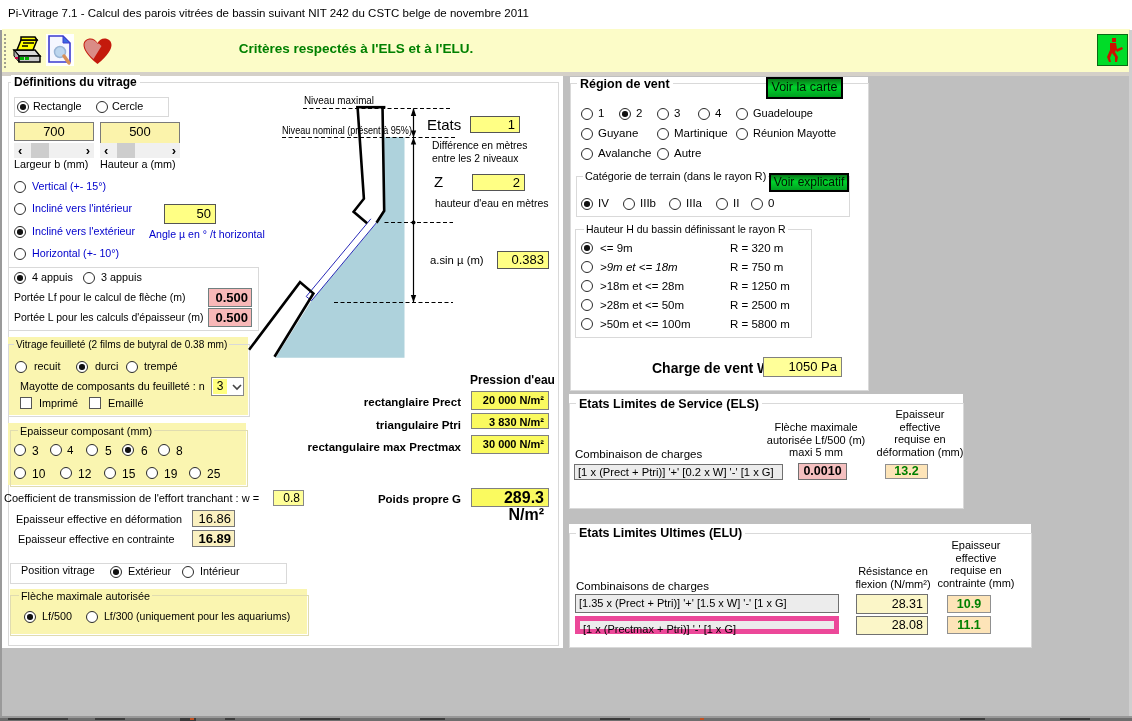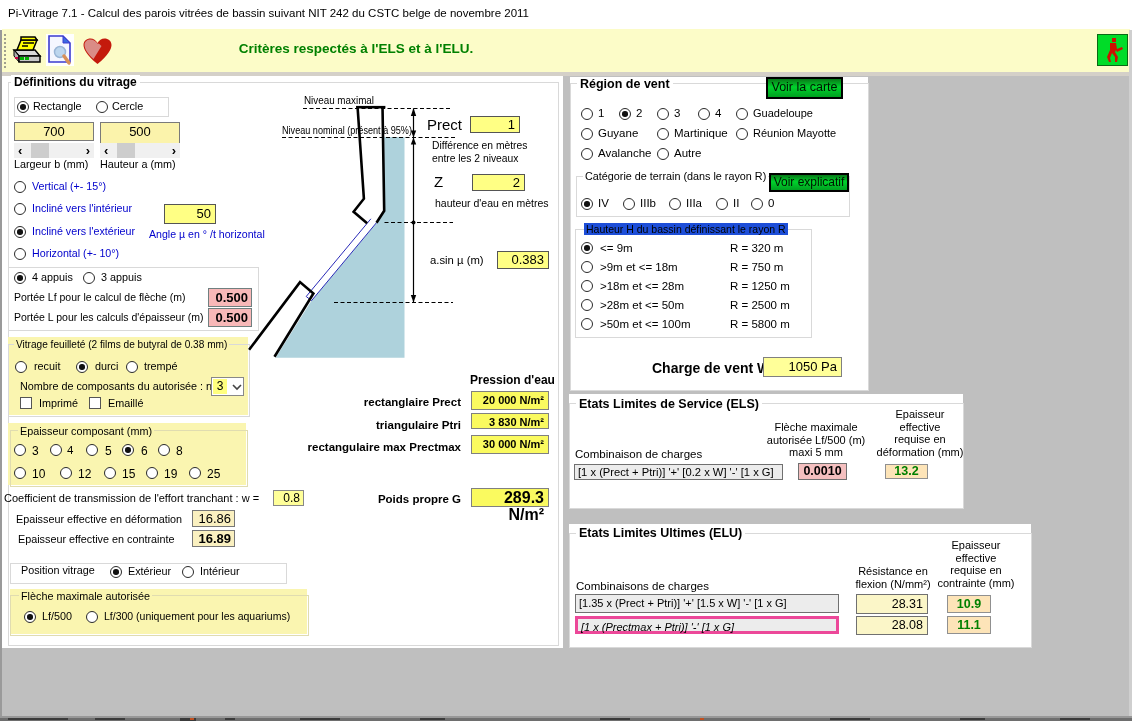--- a/index.html
+++ b/index.html
@@ -133,21 +133,21 @@
 
   <div class="abs" style="left:8px;top:337px;width:240px;height:78px;background:#faf5b0;"></div>
   <div class="abs gbox" style="left:8px;top:344px;width:240px;height:71px;"></div>
   <div class="abs" style="left:14px;top:339px;background:#faf5b0;padding:0 2px;font-size:10.1px;">Vitrage feuilleté (2 films de butyral de 0.38 mm)</div>
   <span class="abs r" style="left:15px;top:361px;"></span>
   <div class="abs" style="left:34px;top:360px;font-size:10.8px;">recuit</div>
   <span class="abs r sel" style="left:76px;top:361px;"></span>
   <div class="abs" style="left:95px;top:360px;font-size:10.8px;">durci</div>
   <span class="abs r" style="left:126px;top:361px;"></span>
   <div class="abs" style="left:144px;top:360px;font-size:10.8px;">trempé</div>
-  <div class="abs" style="left:20px;top:380px;font-size:10.8px;">Nombre de composants du autorisée : n</div>
+  <div class="abs" style="left:20px;top:380px;font-size:10.8px;">Mayotte de composants du feuilleté : n</div>
   <div class="abs" style="left:211px;top:377px;width:33px;height:19px;background:#fff;border:1px solid #888;box-sizing:border-box;">
     <div class="abs" style="left:1px;top:1px;width:14px;height:15px;background:#ffff7e;font-size:12px;text-align:center;">3</div>
     <svg class="abs" style="left:20px;top:6px;" width="10" height="7">
         <path d="M1,1 L5,5 L9,1" stroke="#444" stroke-width="1.6" fill="none"></path>
       </svg>
   </div>
   <span class="abs cb" style="left:20px;top:397px;"></span>
   <div class="abs" style="left:39px;top:397px;font-size:10.8px;">Imprimé</div>
   <span class="abs cb" style="left:89px;top:397px;"></span>
   <div class="abs" style="left:108px;top:397px;font-size:10.8px;">Emaillé</div>
@@ -232,21 +232,21 @@
     <g fill="#000">
       <polygon points="173.5,18 170.8,26 176.2,26"></polygon>
       <polygon points="173.5,47.5 170.8,40.5 176.2,40.5"></polygon>
       <polygon points="173.5,47.5 170.8,54.5 176.2,54.5"></polygon>
       <circle cx="173.5" cy="132.5" r="2"></circle>
       <polygon points="173.5,212.5 170.8,205 176.2,205"></polygon>
     </g>
     <text x="64" y="14" font-size="10.5" font-family="Liberation Sans" textLength="70" lengthAdjust="spacingAndGlyphs">Niveau maximal</text>
     <text x="42" y="43.5" font-size="10" font-family="Liberation Sans" textLength="130" lengthAdjust="spacingAndGlyphs">Niveau nominal (présent à 95%)</text>
   </svg>
-  <div class="abs" style="left:427px;top:116px;font-size:15px;">Prect</div>
+  <div class="abs" style="left:427px;top:116px;font-size:15px;">Etats</div>
   <div class="yf" style="left:470px;top:116px;width:50px;height:17px;border-color:#555;font-size:13px;line-height:15px;padding-right:4px;">1</div>
   <div class="abs" style="left:432px;top:139px;font-size:10.3px;line-height:13px;">Différence en mètres<br>entre les 2 niveaux</div>
   <div class="abs" style="left:434px;top:173px;font-size:15px;">Z</div>
   <div class="yf" style="left:472px;top:174px;width:53px;height:17px;border-color:#555;font-size:13px;line-height:15px;padding-right:4px;">2</div>
   <div class="abs" style="left:435px;top:197px;font-size:10.5px;">hauteur d'eau en mètres</div>
   <div class="abs" style="left:430px;top:254px;font-size:11.3px;">a.sin µ (m)</div>
   <div class="yf" style="left:497px;top:251px;width:52px;height:18px;border-color:#555;font-size:13px;line-height:16px;padding-right:4px;">0.383</div>
 
   <div class="abs bold" style="left:470px;top:373px;font-size:12px;">Pression d'eau</div>
   <div class="abs bold" style="left:260px;top:396px;width:201px;text-align:right;font-size:11.5px;">rectanglaire Prect</div>
@@ -294,26 +294,26 @@
   <span class="abs r" style="left:623px;top:198px;"></span>
     <div class="abs" style="left:640px;top:197px;font-size:11.5px;">IIIb</div>
   <span class="abs r" style="left:669px;top:198px;"></span>
     <div class="abs" style="left:686px;top:197px;font-size:11.5px;">IIIa</div>
   <span class="abs r" style="left:716px;top:198px;"></span>
     <div class="abs" style="left:733px;top:197px;font-size:11.5px;">II</div>
   <span class="abs r" style="left:751px;top:198px;"></span>
     <div class="abs" style="left:768px;top:197px;font-size:11.5px;">0</div>
 
   <div class="abs gbox" style="left:575px;top:229px;width:235px;height:107px;"></div>
-  <div class="abs" style="left:584px;top:223px;background:#1d4ed8;padding:0 2px;font-size:10.5px;">Hauteur H du bassin définissant le rayon R</div>
+  <div class="abs" style="left:584px;top:223px;background:#ffffff;padding:0 2px;font-size:10.5px;">Hauteur H du bassin définissant le rayon R</div>
   <span class="abs r sel" style="left:581px;top:242px;"></span>
     <div class="abs" style="left:600px;top:242px;font-size:11.5px;">&lt;= 9m</div>
     <div class="abs" style="left:730px;top:242px;font-size:11.5px;">R = 320 m</div>
   <span class="abs r" style="left:581px;top:261px;"></span>
-    <div class="abs" style="left:600px;top:261px;font-size:11.5px;">&gt;9m et &lt;= 18m</div>
+    <div class="abs" style="left:600px;top:261px;font-size:11.5px;font-style:italic;">&gt;9m et &lt;= 18m</div>
     <div class="abs" style="left:730px;top:261px;font-size:11.5px;">R = 750 m</div>
   <span class="abs r" style="left:581px;top:280px;"></span>
     <div class="abs" style="left:600px;top:280px;font-size:11.5px;">&gt;18m et &lt;= 28m</div>
     <div class="abs" style="left:730px;top:280px;font-size:11.5px;">R = 1250 m</div>
   <span class="abs r" style="left:581px;top:299px;"></span>
     <div class="abs" style="left:600px;top:299px;font-size:11.5px;">&gt;28m et &lt;= 50m</div>
     <div class="abs" style="left:730px;top:299px;font-size:11.5px;">R = 2500 m</div>
   <span class="abs r" style="left:581px;top:318px;"></span>
     <div class="abs" style="left:600px;top:318px;font-size:11.5px;">&gt;50m et &lt;= 100m</div>
     <div class="abs" style="left:730px;top:318px;font-size:11.5px;">R = 5800 m</div>
@@ -333,21 +333,21 @@
 
   <div class="abs" style="left:569px;top:524px;width:462px;height:123px;background:#fff;"></div>
   <div class="abs gbox" style="left:569px;top:533px;width:461px;height:113px;"></div>
   <div class="glabel" style="left:576px;top:526px;background:#fff;font-size:12.5px;">Etats Limites Ultimes (ELU)</div>
   <div class="abs" style="left:906px;top:539px;width:140px;text-align:center;font-size:11px;line-height:12.5px;">Epaisseur<br>effective<br>requise en<br>contrainte (mm)</div>
   <div class="abs" style="left:823px;top:565px;width:140px;text-align:center;font-size:11px;line-height:12.5px;">Résistance en<br>flexion (N/mm²)</div>
   <div class="abs" style="left:576px;top:580px;font-size:11.5px;">Combinaisons de charges</div>
   <div class="abs" style="left:575px;top:594px;width:264px;height:19px;background:#ececec;border:1px solid #707070;box-sizing:border-box;font-size:11px;line-height:17px;padding-left:3px;">[1.35 x (Prect + Ptri)] '+' [1.5 x W] '-' [1 x G]</div>
   <div class="abs" style="left:856px;top:594px;width:72px;height:20px;background:#fbf6c8;border:1px solid #707070;box-sizing:border-box;font-size:12.5px;line-height:18px;text-align:right;padding-right:4px;">28.31</div>
   <div class="abs bold" style="left:947px;top:595px;width:44px;height:18px;background:#fde4b8;border:1px solid #909090;box-sizing:border-box;font-size:12.5px;line-height:16px;text-align:center;color:#008000;">10.9</div>
-  <div class="abs" style="left:575px;top:616px;width:264px;height:18px;background:#ececec;border:3px solid #ec4899;box-sizing:border-box;font-size:11px;line-height:16px;padding-left:3px;font-style:italic;">[1 x (Prectmax + Ptri)] '-' [1 x G]</div>
+  <div class="abs" style="left:575px;top:616px;width:264px;height:18px;background:#ececec;border:5px solid #ec4899;box-sizing:border-box;font-size:11px;line-height:16px;padding-left:3px;">[1 x (Prectmax + Ptri)] '-' [1 x G]</div>
   <div class="abs" style="left:856px;top:616px;width:72px;height:19px;background:#fbf6c8;border:1px solid #707070;box-sizing:border-box;font-size:12.5px;line-height:17px;text-align:right;padding-right:4px;">28.08</div>
   <div class="abs bold" style="left:947px;top:616px;width:44px;height:18px;background:#fde4b8;border:1px solid #909090;box-sizing:border-box;font-size:12.5px;line-height:16px;text-align:center;color:#008000;">11.1</div>
 </div>
 <div class="abs bottombar"></div>
 <div class="abs" style="left:0;top:718px;width:1132px;height:3px;background:#6e6e6e;"></div>
 <svg class="abs" style="left:0;top:718px;" width="1132" height="3">
     <g fill="#3a3a3a">
       <rect x="8" y="0" width="60" height="2"></rect>
       <rect x="95" y="0" width="30" height="2"></rect>
       <rect x="180" y="0" width="16" height="3"></rect>

